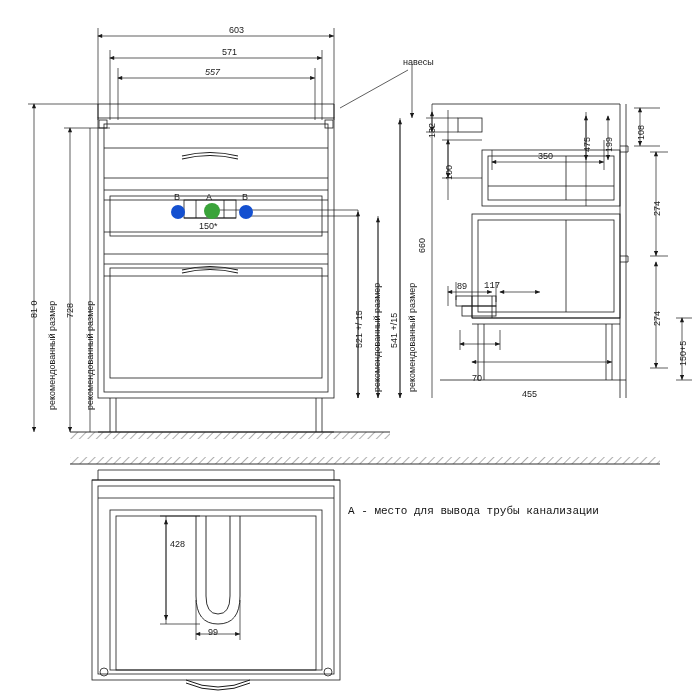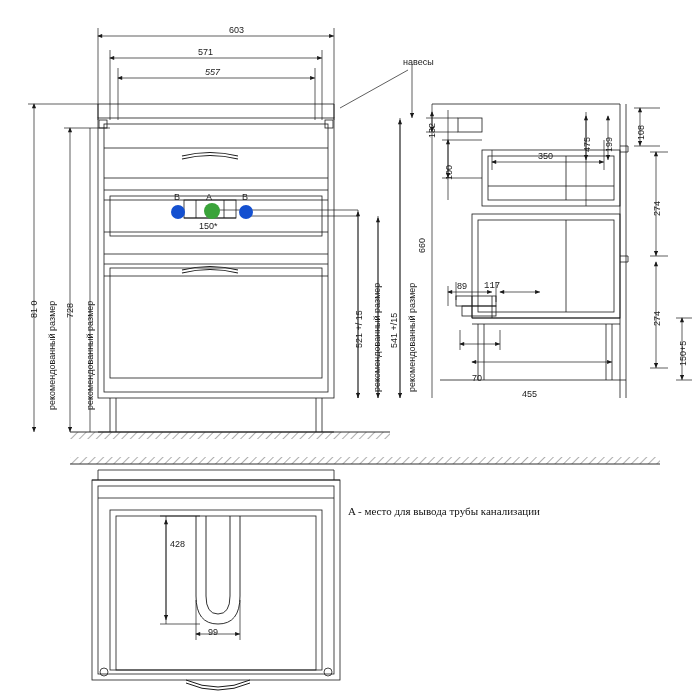--- a/index.html
+++ b/index.html
@@ -29,21 +29,21 @@
     color: #1a1a1a;
     white-space: nowrap;
     line-height: 1;
   }
   .lbl.vert {
     transform-origin: 0 0;
     transform: rotate(-90deg);
   }
   .legend {
     position: absolute;
-    font-family: Liberation Serif, serif;
+    font-family: Liberation Mono, monospace;
     font-size: 11px;
     color: #111111;
     white-space: nowrap;
   }
 </style>
 </head>
 <body>
 
 <div id="sheet">
 
@@ -261,21 +261,21 @@
     </g>
 
     <g>
       <circle cx="178" cy="212" r="7" fill="#1450d0" stroke="none"></circle>
       <circle cx="246" cy="212" r="7" fill="#1450d0" stroke="none"></circle>
       <circle cx="212" cy="211" r="8" fill="#3aa33a" stroke="none"></circle>
     </g>
   </svg>
 
   <div class="lbl" style="left:201px; top:26px;margin-left:28px;">603</div>
-  <div class="lbl" style="left:198px; top:48px;">571</div>
+  <div class="lbl" style="left:222px; top:48px;">571</div>
   <div class="lbl" style="left:205px; top:68px;font-style:italic;">557</div>
 
   <div class="lbl vert" style="left:30px; top:318px;">81 0</div>
   <div class="lbl vert" style="left:48px; top:410px;">рекомендованный размер</div>
   <div class="lbl vert" style="left:66px; top:318px;">728</div>
   <div class="lbl vert" style="left:86px; top:410px;">рекомендованный размер</div>
 
   <div class="lbl vert" style="left:355px; top:348px;">521 +/ 15</div>
   <div class="lbl vert" style="left:373px; top:392px;">рекомендованный размер</div>
   <div class="lbl vert" style="left:390px; top:348px;">541 +/15</div>

